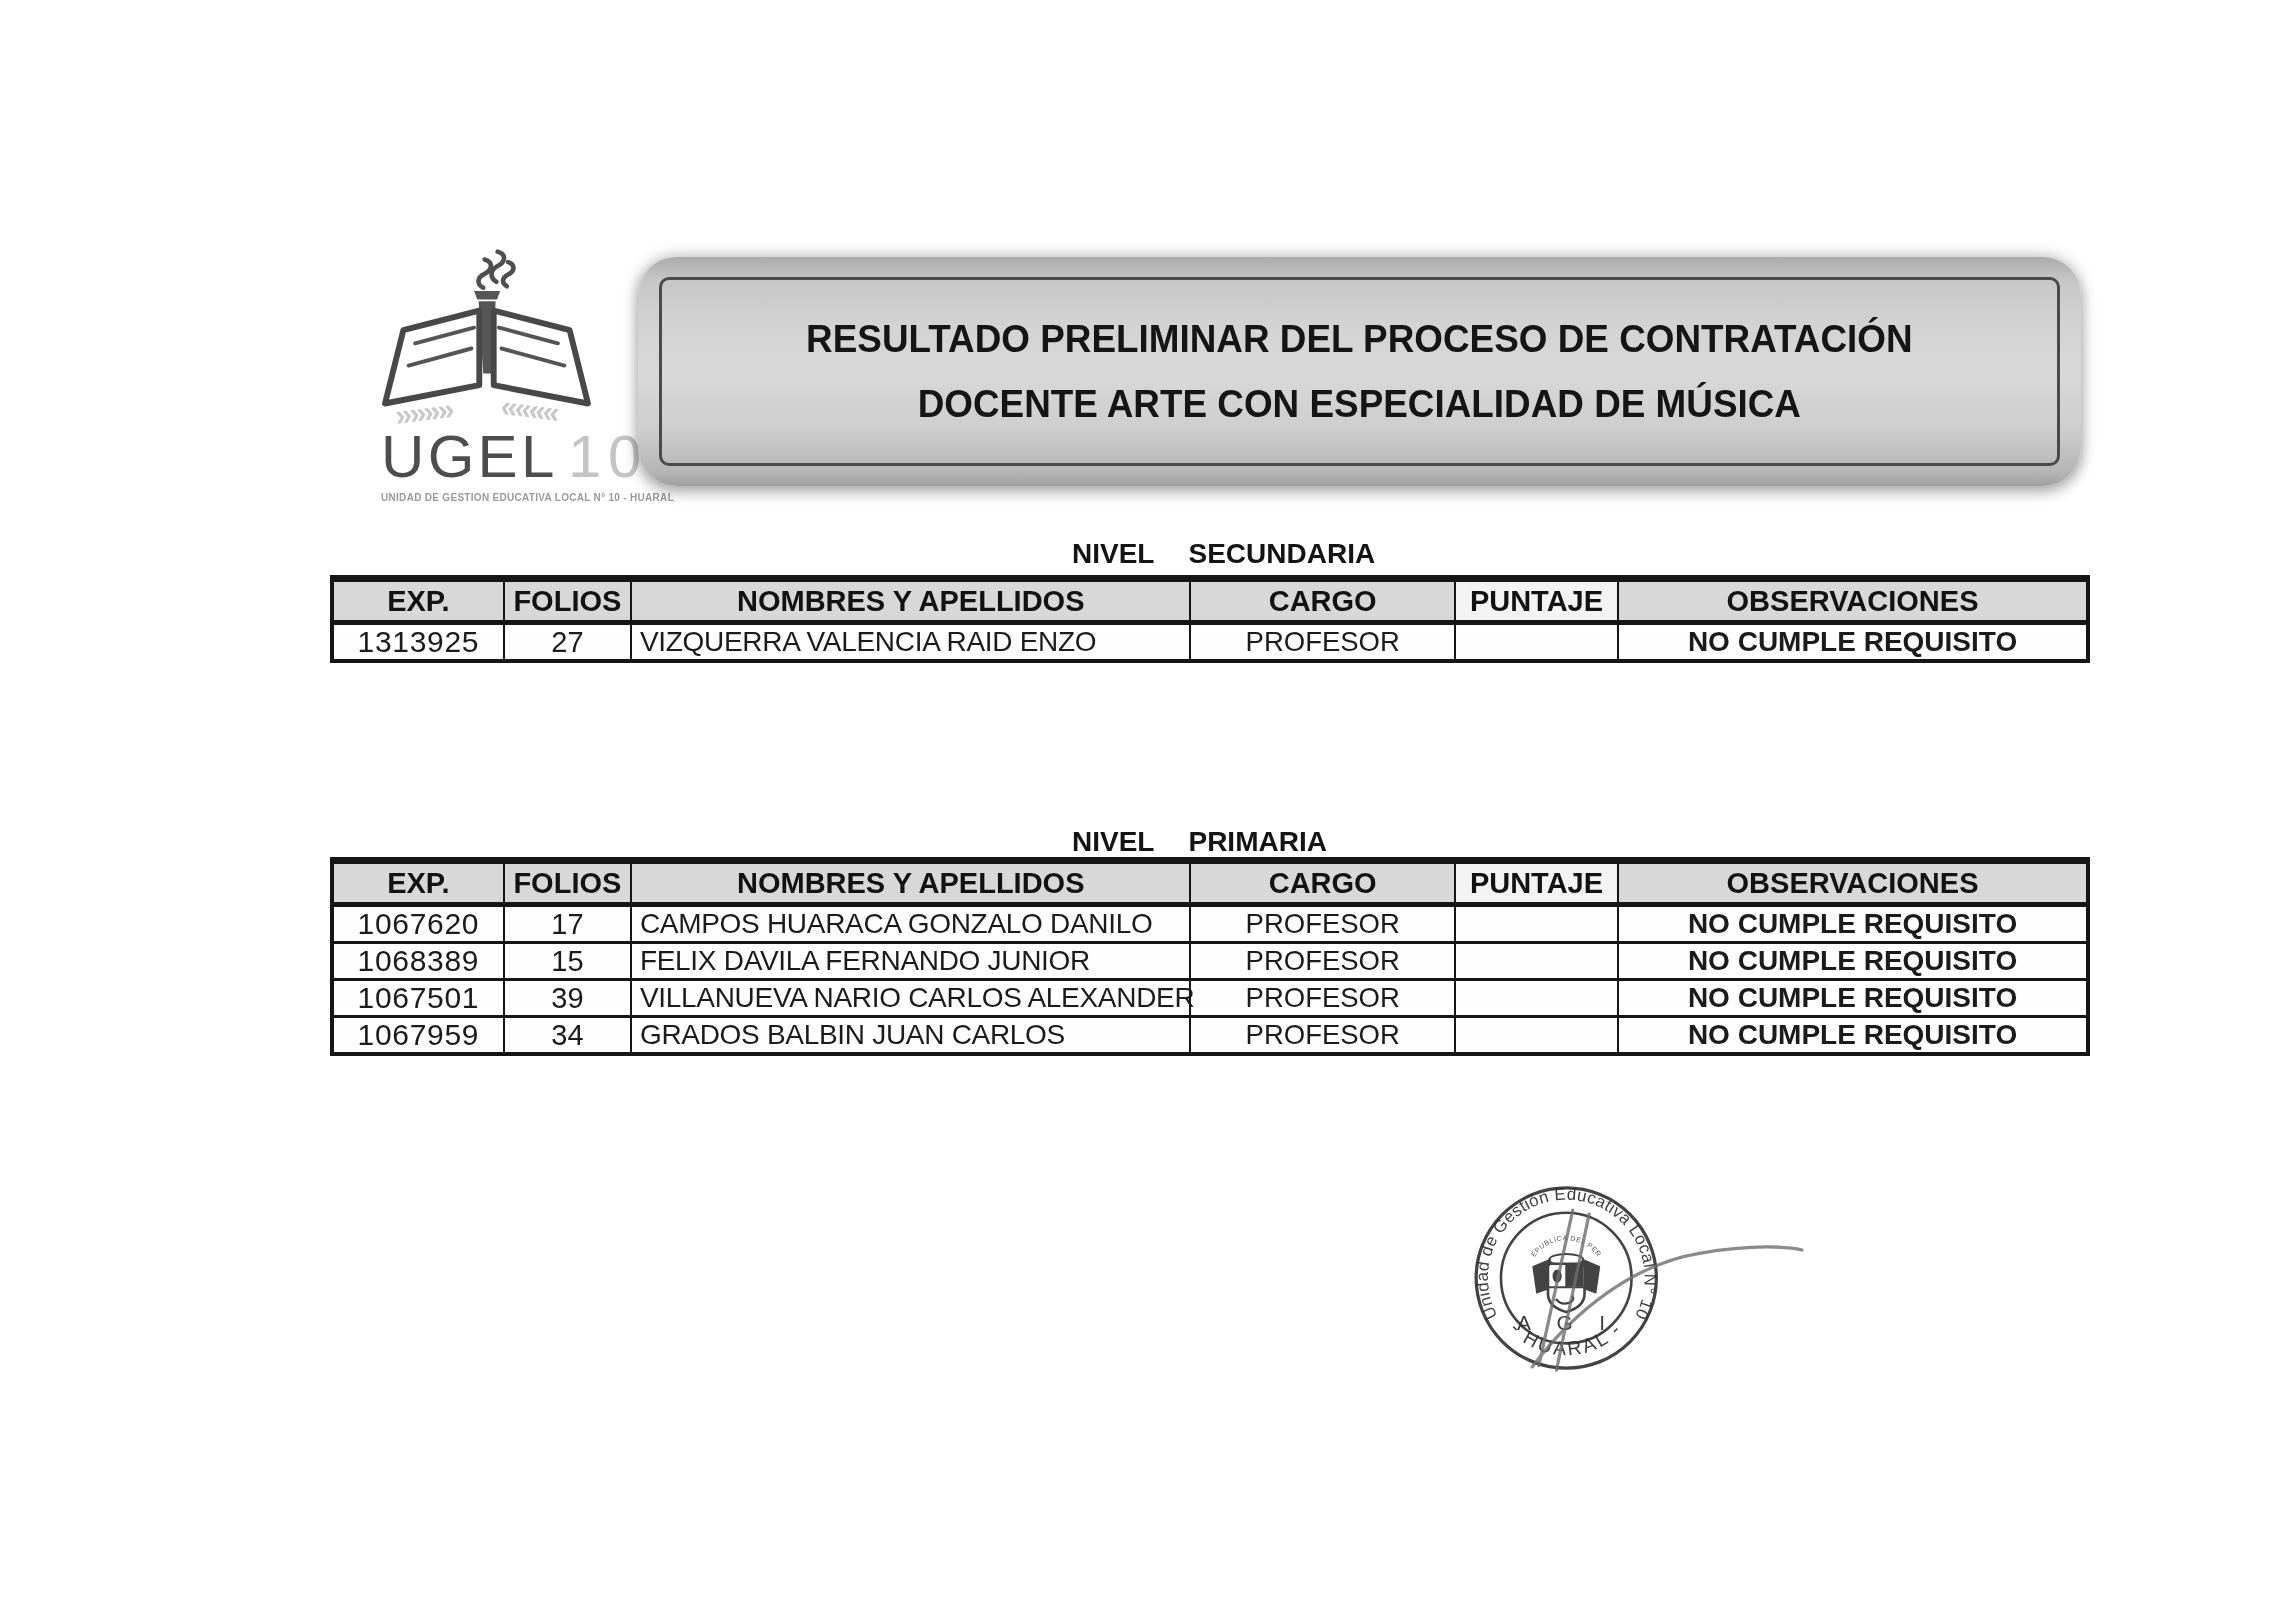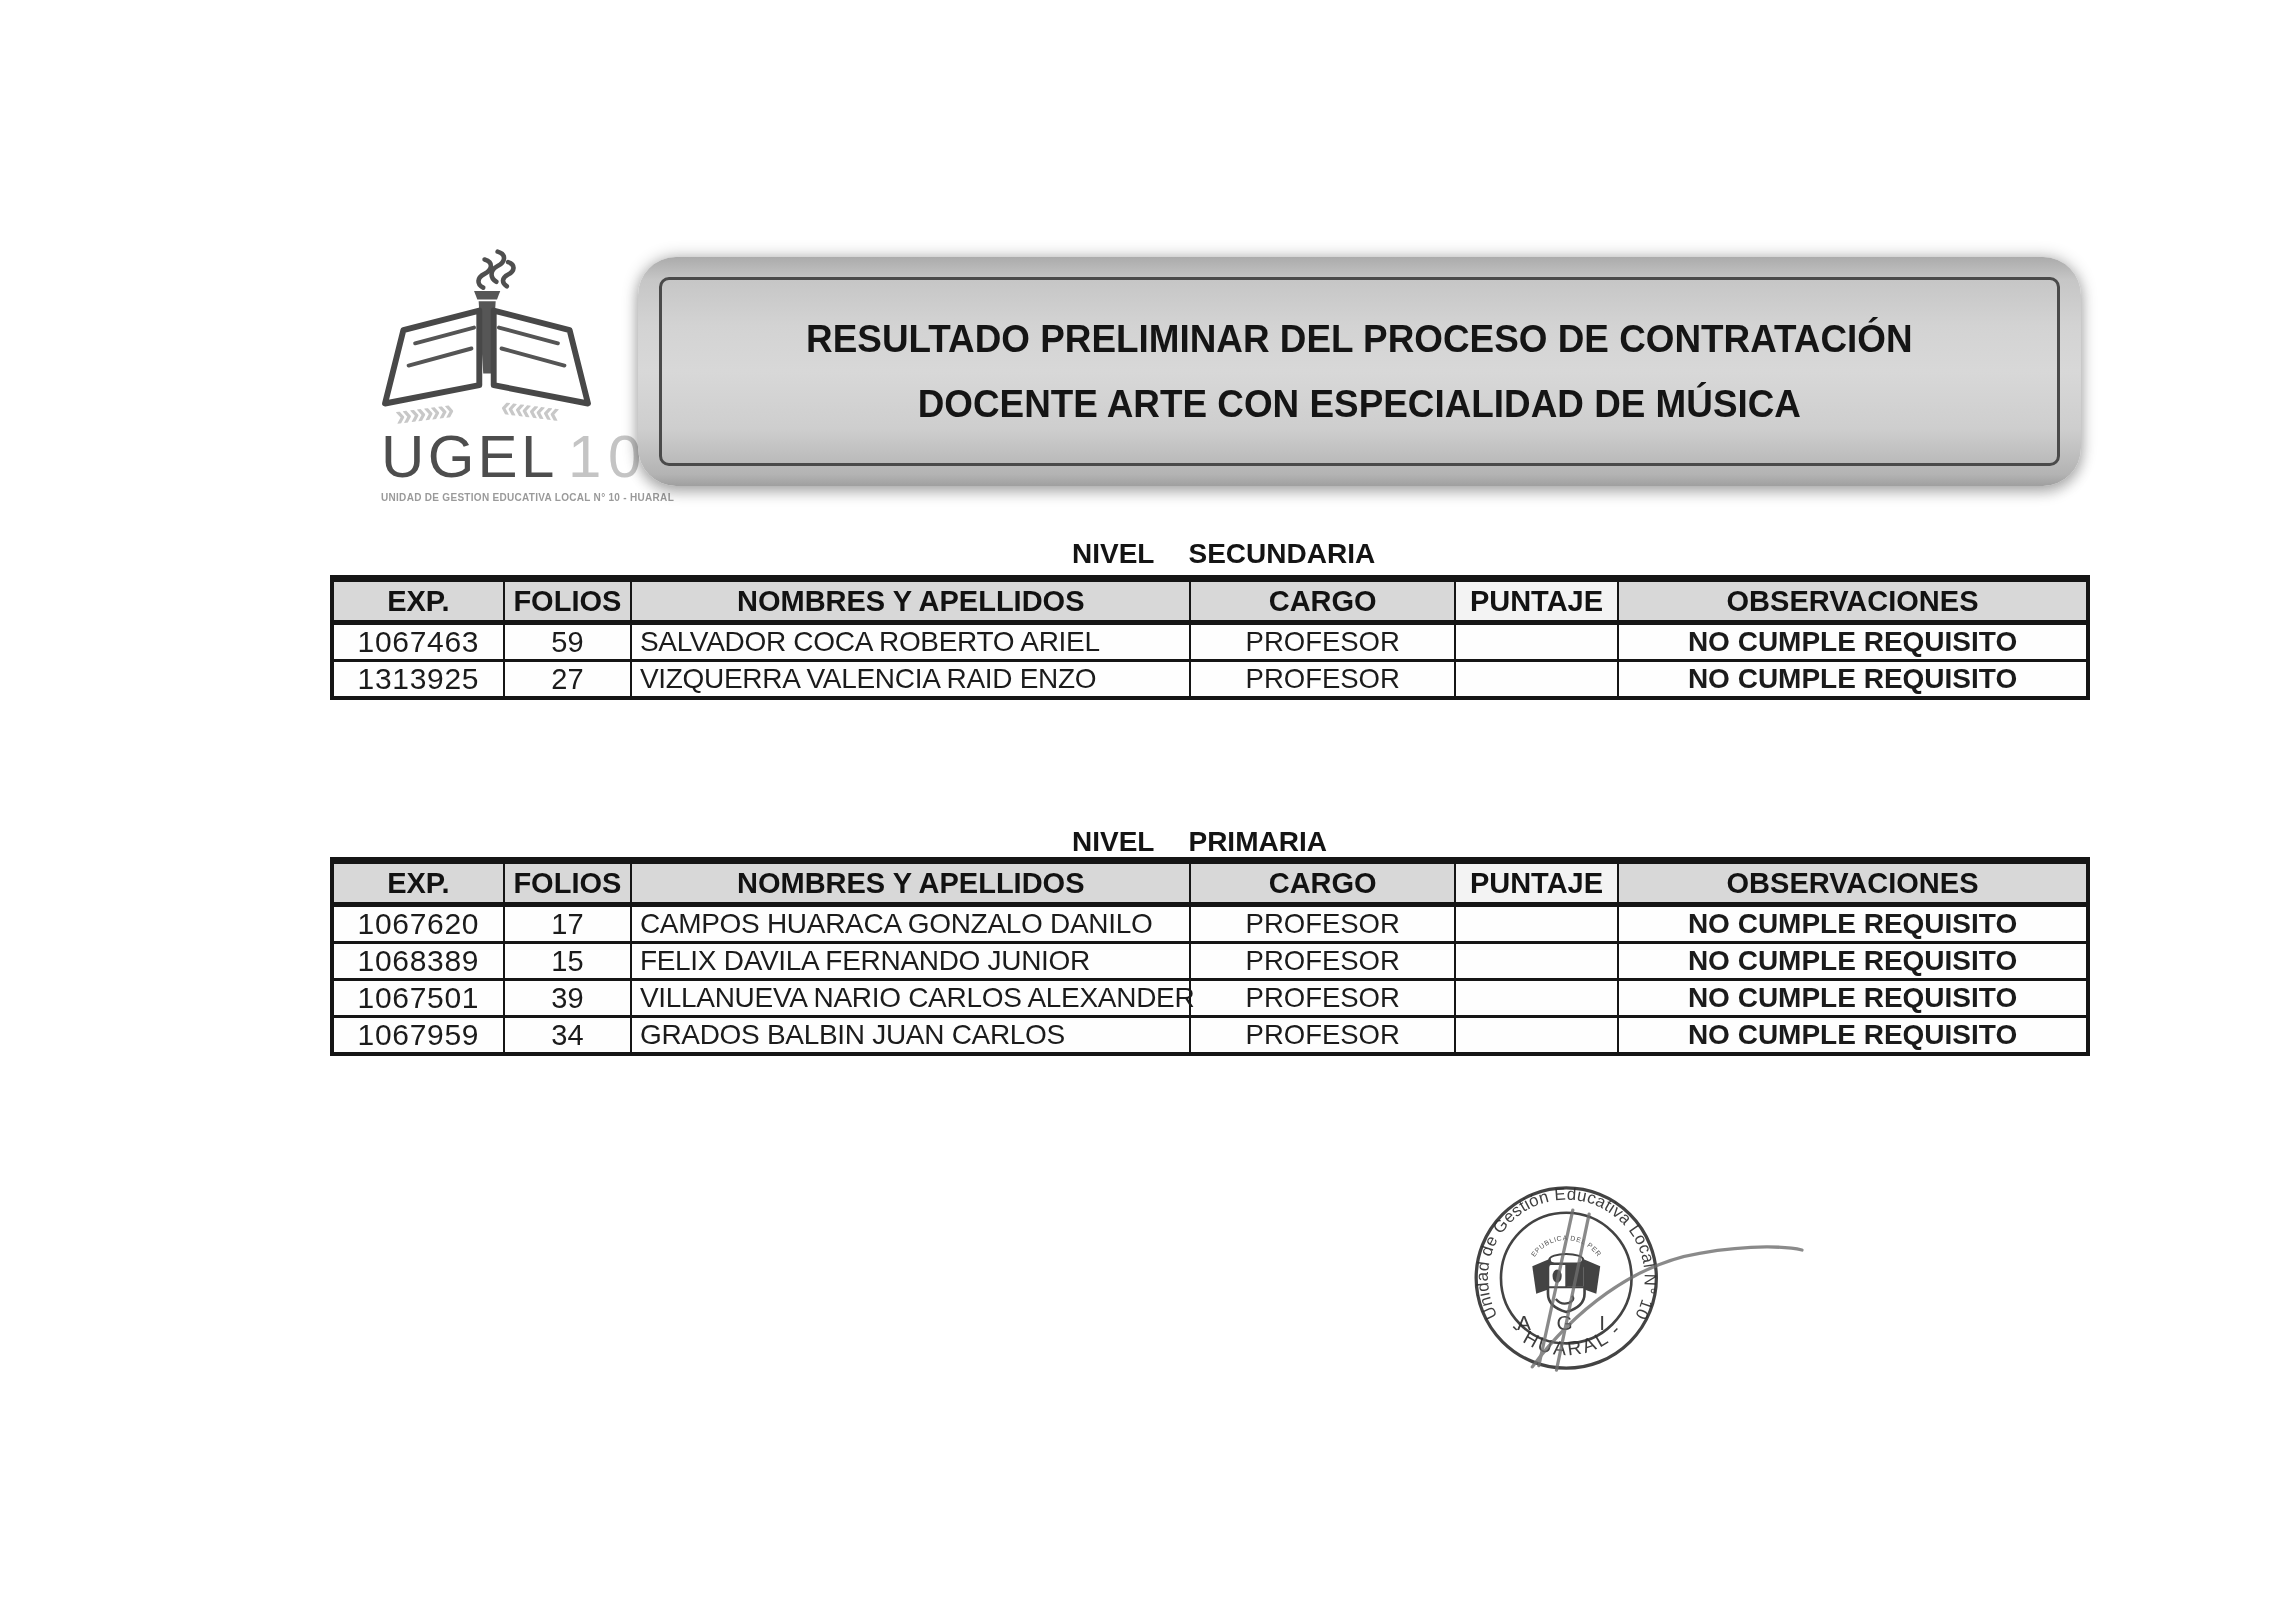--- a/index.html
+++ b/index.html
@@ -147,28 +147,20 @@
         <tr>
           <th class="exp">EXP.</th>
           <th class="folios">FOLIOS</th>
           <th class="nombres">NOMBRES Y APELLIDOS</th>
           <th class="cargo">CARGO</th>
           <th class="puntaje">PUNTAJE</th>
           <th class="observaciones">OBSERVACIONES</th>
         </tr>
       </thead>
     <tbody>
-        <tr>
-          <td class="exp">1067463</td>
-          <td class="folios">59</td>
-          <td class="nombres">SALVADOR COCA ROBERTO ARIEL</td>
-          <td class="cargo">PROFESOR</td>
-          <td class="puntaje"></td>
-          <td class="observaciones">NO CUMPLE REQUISITO</td>
-        </tr>
         <tr>
           <td class="exp">1313925</td>
           <td class="folios">27</td>
           <td class="nombres">VIZQUERRA VALENCIA RAID ENZO</td>
           <td class="cargo">PROFESOR</td>
           <td class="puntaje"></td>
           <td class="observaciones">NO CUMPLE REQUISITO</td>
         </tr>
       </tbody>
   </table>

